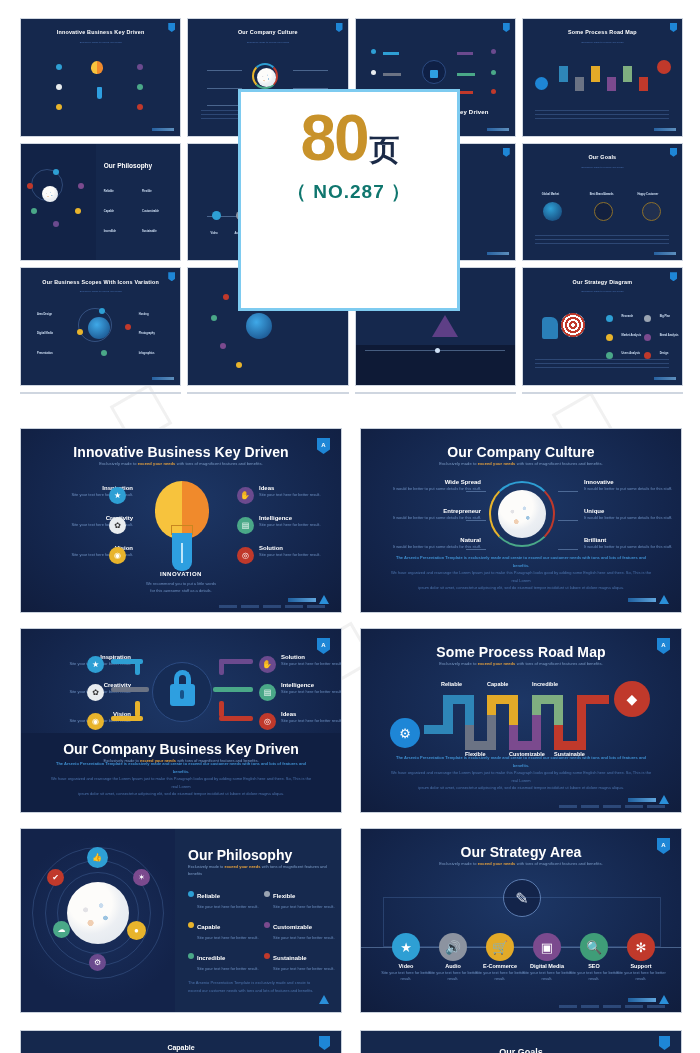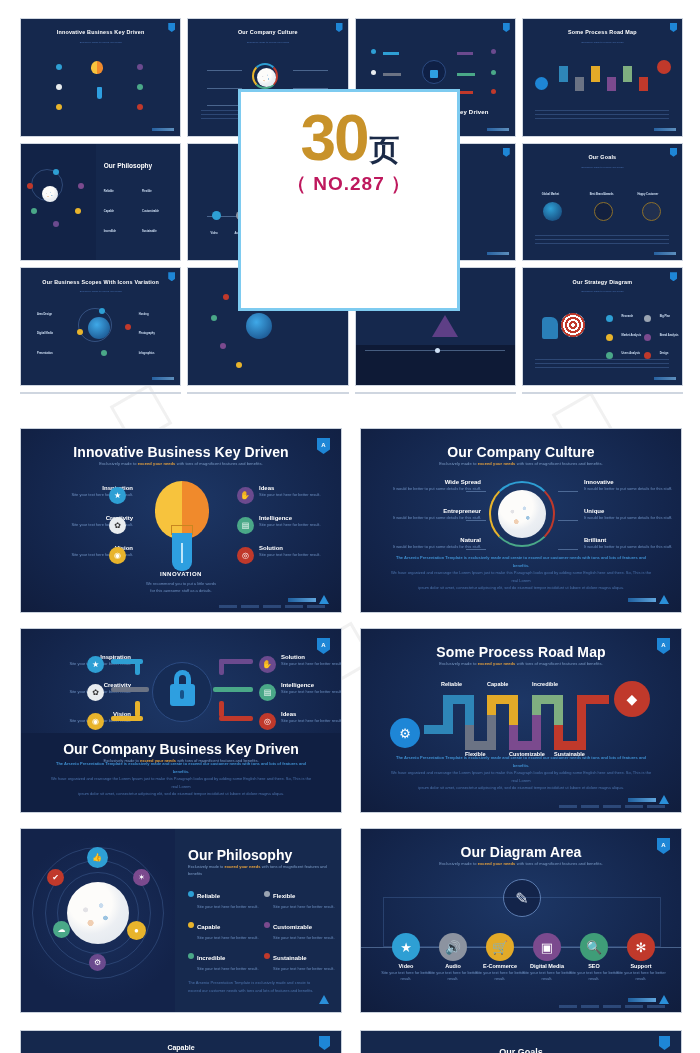--- a/index.html
+++ b/index.html
@@ -42,21 +42,21 @@
   .titlecard { position:absolute; left:238px; top:89px; width:222px; height:222px;
                background:#ffffff; border:3px solid #7ecbf0; z-index:40;
                display:flex; flex-direction:column; align-items:center;
                justify-content:flex-start; padding-top:14px; }
   .tc-num { font-size:64px; font-weight:700; color:#c8922a; line-height:1;
             letter-spacing:-2px; display:flex; align-items:baseline; }
   .tc-num .ye { font-size:30px; margin-left:2px; color:#1b2a47; font-weight:700; }
   .tc-l1 { margin-top:14px; font-size:25px; font-weight:700; color:#c8922a;
            letter-spacing:0px; line-height:1.1; }
   .tc-l2 { margin-top:4px; font-size:25px; font-weight:700; color:#1e3154; line-height:1.1;}
-  .tc-l3 { margin-top:1px; font-size:19px; font-weight:700; color:#be185d; letter-spacing:1px;}
+  .tc-l3 { margin-top:9px; font-size:19px; font-weight:700; color:#0f766e; letter-spacing:1px;}
 
   
   .slides { position:absolute; left:20px; top:428px; width:663px; }
   .srow { display:flex; gap:18px; margin-bottom:15px; }
   .slide { position:relative; width:322px; height:185px; background:#15284d;
            border:1px solid #c9d1dc; overflow:hidden; }
   .slide .bg-grad { position:absolute; inset:0;
            background:radial-gradient(ellipse at 50% 40%,#1d3766 0%,#13244a 70%,#101d3d 100%); }
   .s-title { position:absolute; left:0; right:0; top:15px; text-align:center;
              color:#ffffff; font-size:14px; font-weight:700; letter-spacing:.1px; }
@@ -416,21 +416,21 @@
       <div class="lbl" style="left:10%;top:66%;">Safe Product</div>
       <div class="lbl" style="left:76%;top:44%;">Global Green</div>
       <div class="lbl" style="left:76%;top:66%;">Green Energy</div>
       <div class="ptext"></div>
 
     </div>
   </div>
 
   <div class="titlecard">
     <div class="tc-num">
-      <span>30</span>
+      <span>80</span>
       <span class="ye">页</span>
     </div>
     <div class="tc-l3">（ NO.287 ）</div>
   </div>
 
   <div class="slides">
 
     <div class="srow">
 
       <div class="slide">
@@ -755,21 +755,21 @@
           <div>exceed our customer needs with tons and lots of features and benefits.</div>
         </div>
         <div class="s-foot">
             <div class="tri"></div>
           </div>
       </div>
 
       <div class="slide">
         <div class="bg-grad"></div>
         <div class="s-badge">A</div>
-        <div class="s-title">Our Diagram Area</div>
+        <div class="s-title">Our Strategy Area</div>
         <div class="s-sub">
           <span>Exclusively made to</span> <b>exceed your needs</b> <span>with tons of magnificent features and benefits.</span>
         </div>
 
         <div class="c" style="left:142px;top:50px;width:38px;height:38px;border:1px solid #5c7cb0;background:#13244a;display:flex;align-items:center;justify-content:center;color:#e3e9f2;font-size:16px;">✎</div>
 
         <div style="position:absolute;left:22px;top:68px;width:278px;height:50px;border:1px solid rgba(90,130,190,.30);border-top:1px solid rgba(90,130,190,.30);"></div>
         <div class="ln" style="left:0;top:118px;width:100%;"></div>
 
         <div class="ca-ic" style="left:31px;top:104px;background:#2e9fd4;">★</div>

